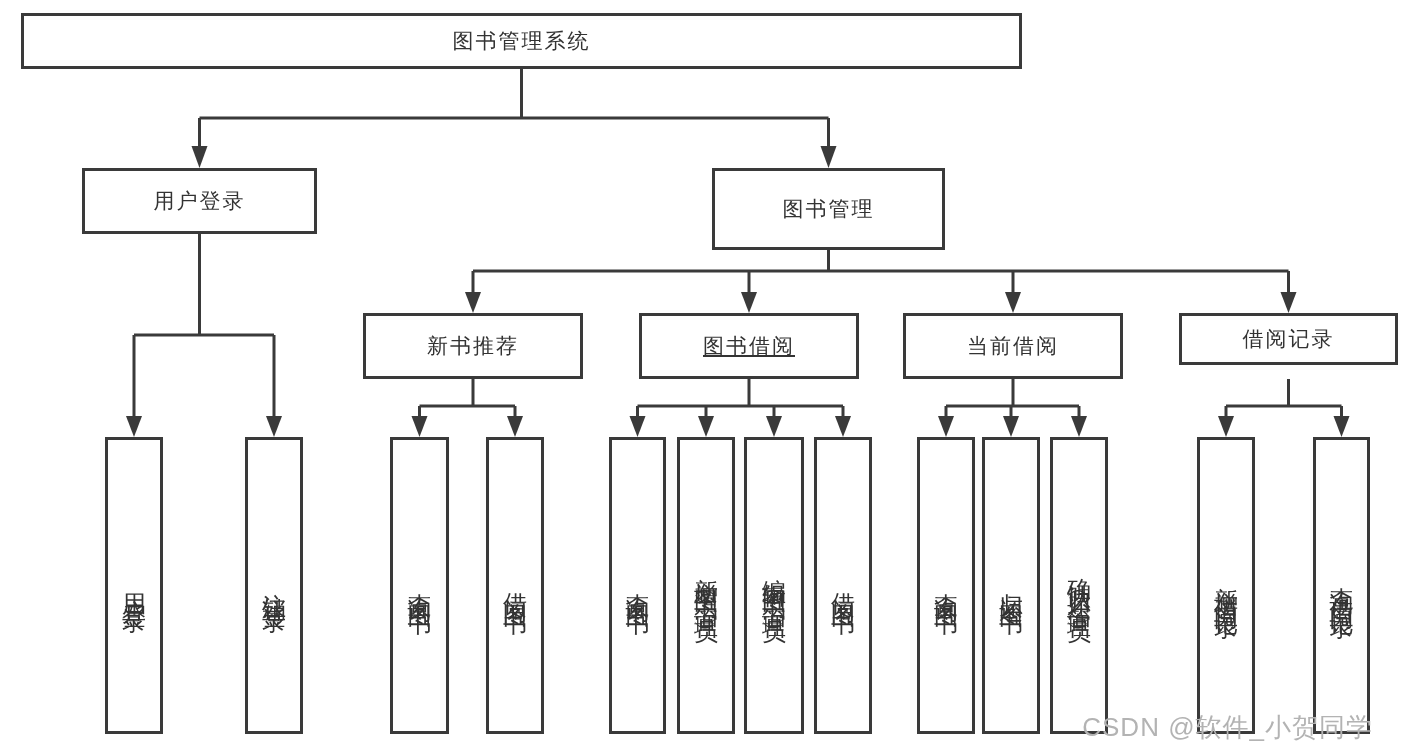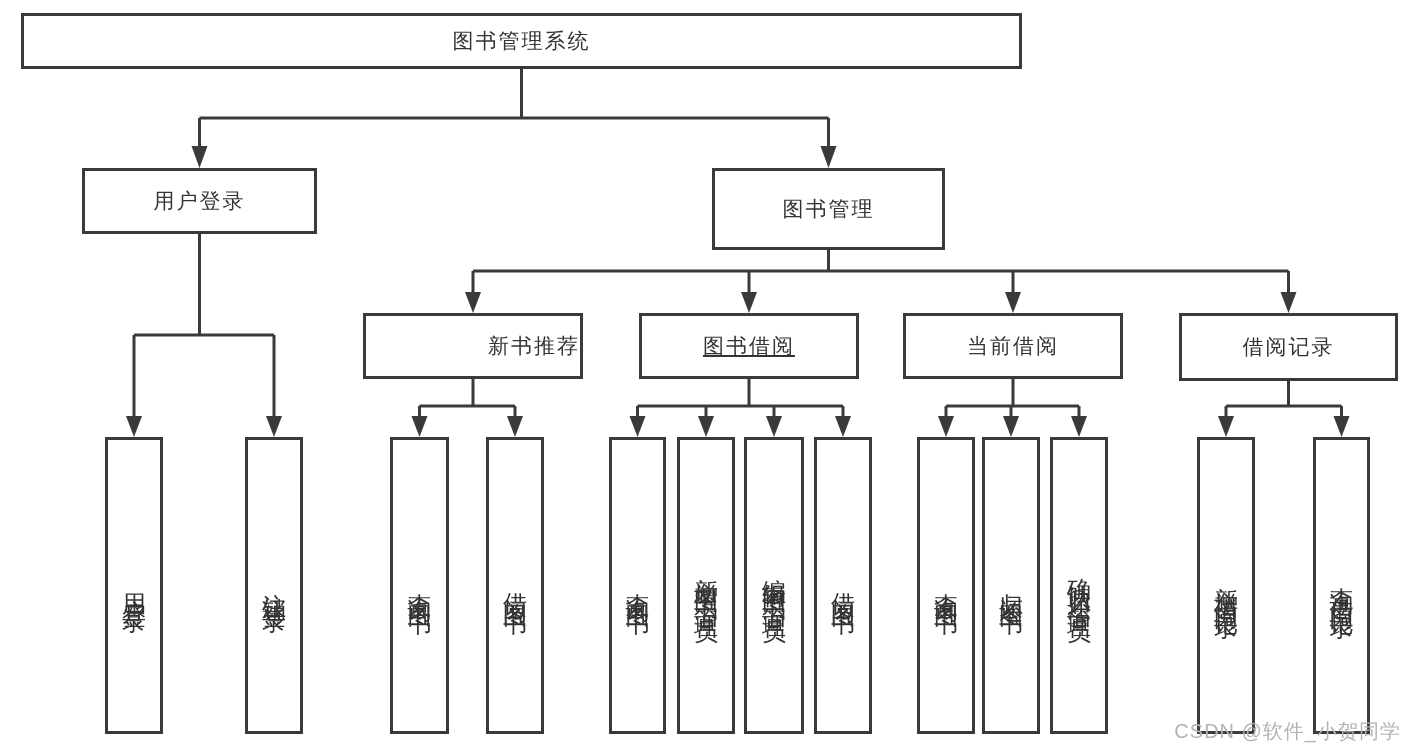--- a/index.html
+++ b/index.html
@@ -33,23 +33,23 @@
   }
   .leaf .vlabel {
     writing-mode: vertical-rl;
     font-size: 24px;
     letter-spacing: 6px;
     line-height: 1;
     color: #333333;
   }
   .watermark {
     position: absolute;
-    right: 4px;
+    right: 32px;
     bottom: 2px;
-    font-size: 20px;
+    font-size: 26px;
     color: #b3b3b3;
     letter-spacing: 1px;
     white-space: nowrap;
   }
 </style>
 </head>
 <body>
 
 <div class="canvas">
 
@@ -104,30 +104,30 @@
     <span class="hlabel">图书管理系统</span>
   </div>
 
   <div class="box" style="left:82px; top:168px; width:235px; height:66px;">
     <span class="hlabel">用户登录</span>
   </div>
   <div class="box" style="left:712px; top:168px; width:233px; height:82px;">
     <span class="hlabel">图书管理</span>
   </div>
 
-  <div class="box" style="left:363px; top:313px; width:220px; height:66px;justify-content:flex-end;">
+  <div class="box" style="left:363px; top:313px; width:220px; height:66px;">
     <span class="hlabel">新书推荐</span>
   </div>
   <div class="box" style="left:639px; top:313px; width:220px; height:66px;text-decoration:underline;">
     <span class="hlabel">图书借阅</span>
   </div>
   <div class="box" style="left:903px; top:313px; width:220px; height:66px;">
     <span class="hlabel">当前借阅</span>
   </div>
-  <div class="box" style="left:1179px; top:313px; width:219px; height:68px;">
+  <div class="box" style="left:1179px; top:313px; width:219px; height:52px;">
     <span class="hlabel">借阅记录</span>
   </div>
 
   <div class="box leaf" style="left:105px; top:437px; width:58px; height:297px;">
     <span class="vlabel">用户登录</span>
   </div>
   <div class="box leaf" style="left:245px; top:437px; width:58px; height:297px;">
     <span class="vlabel">注销登录</span>
   </div>
 

